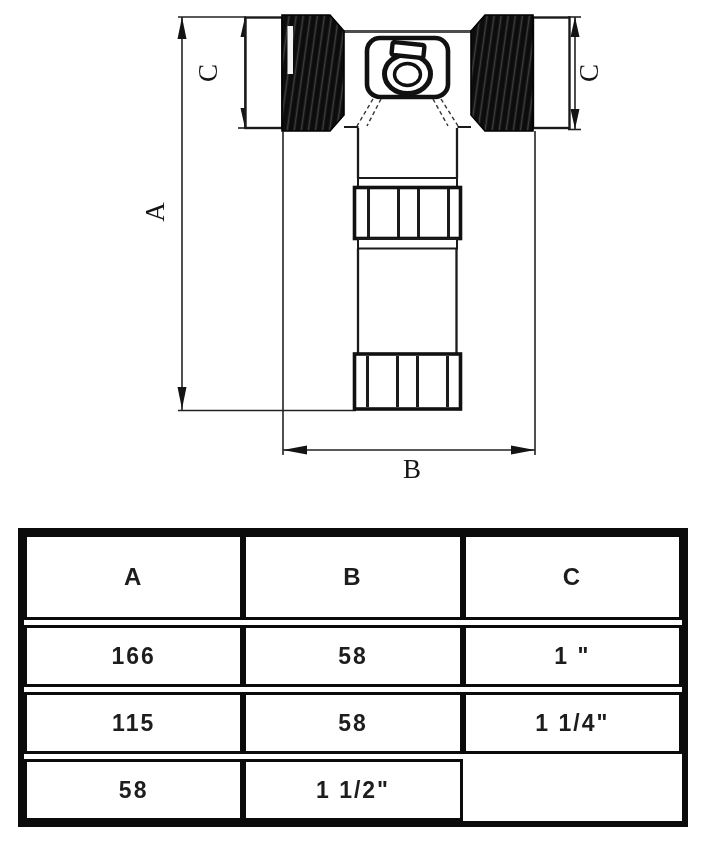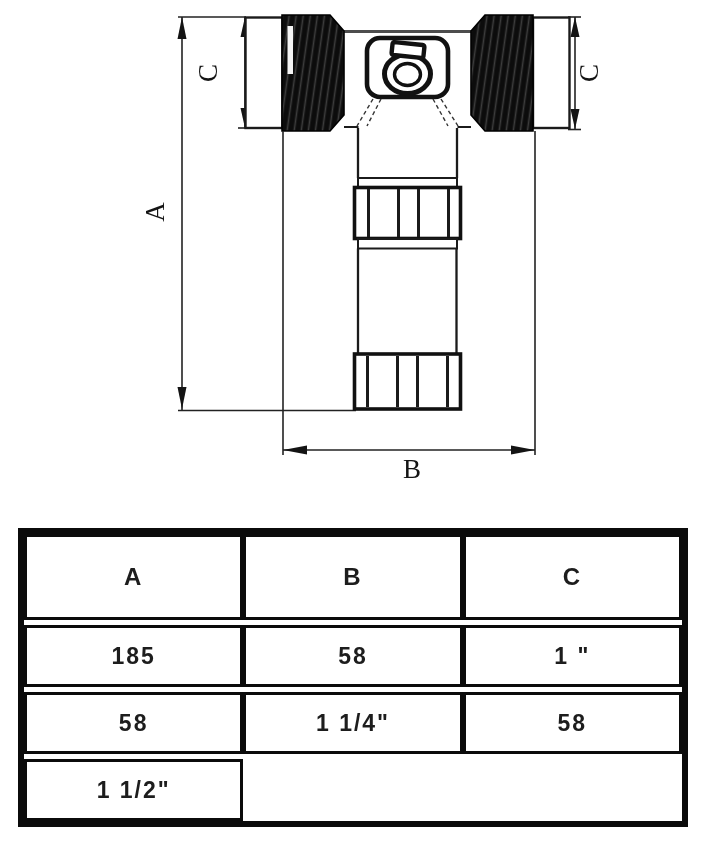--- a/index.html
+++ b/index.html
@@ -112,24 +112,25 @@
       <polygon class="arrow" points="535,450 511,445.5 511,454.5"></polygon>
       <text class="dimtext" text-anchor="middle" x="412" y="478" font-size="28">B</text>
     </g>
   </svg>
 
   <div class="dim-table">
     <div class="cell head">A</div>
     <div class="cell head">B</div>
     <div class="cell head">C</div>
 
-    <div class="cell">185</div>
+    <div class="cell">166</div>
     <div class="cell">58</div>
     <div class="cell">1 "</div>
 
+    <div class="cell">115</div>
     <div class="cell">58</div>
     <div class="cell">1 1/4"</div>
 
     <div class="cell">58</div>
     <div class="cell">1 1/2"</div>
   </div>
 
 </div>
 
 </body></html>

